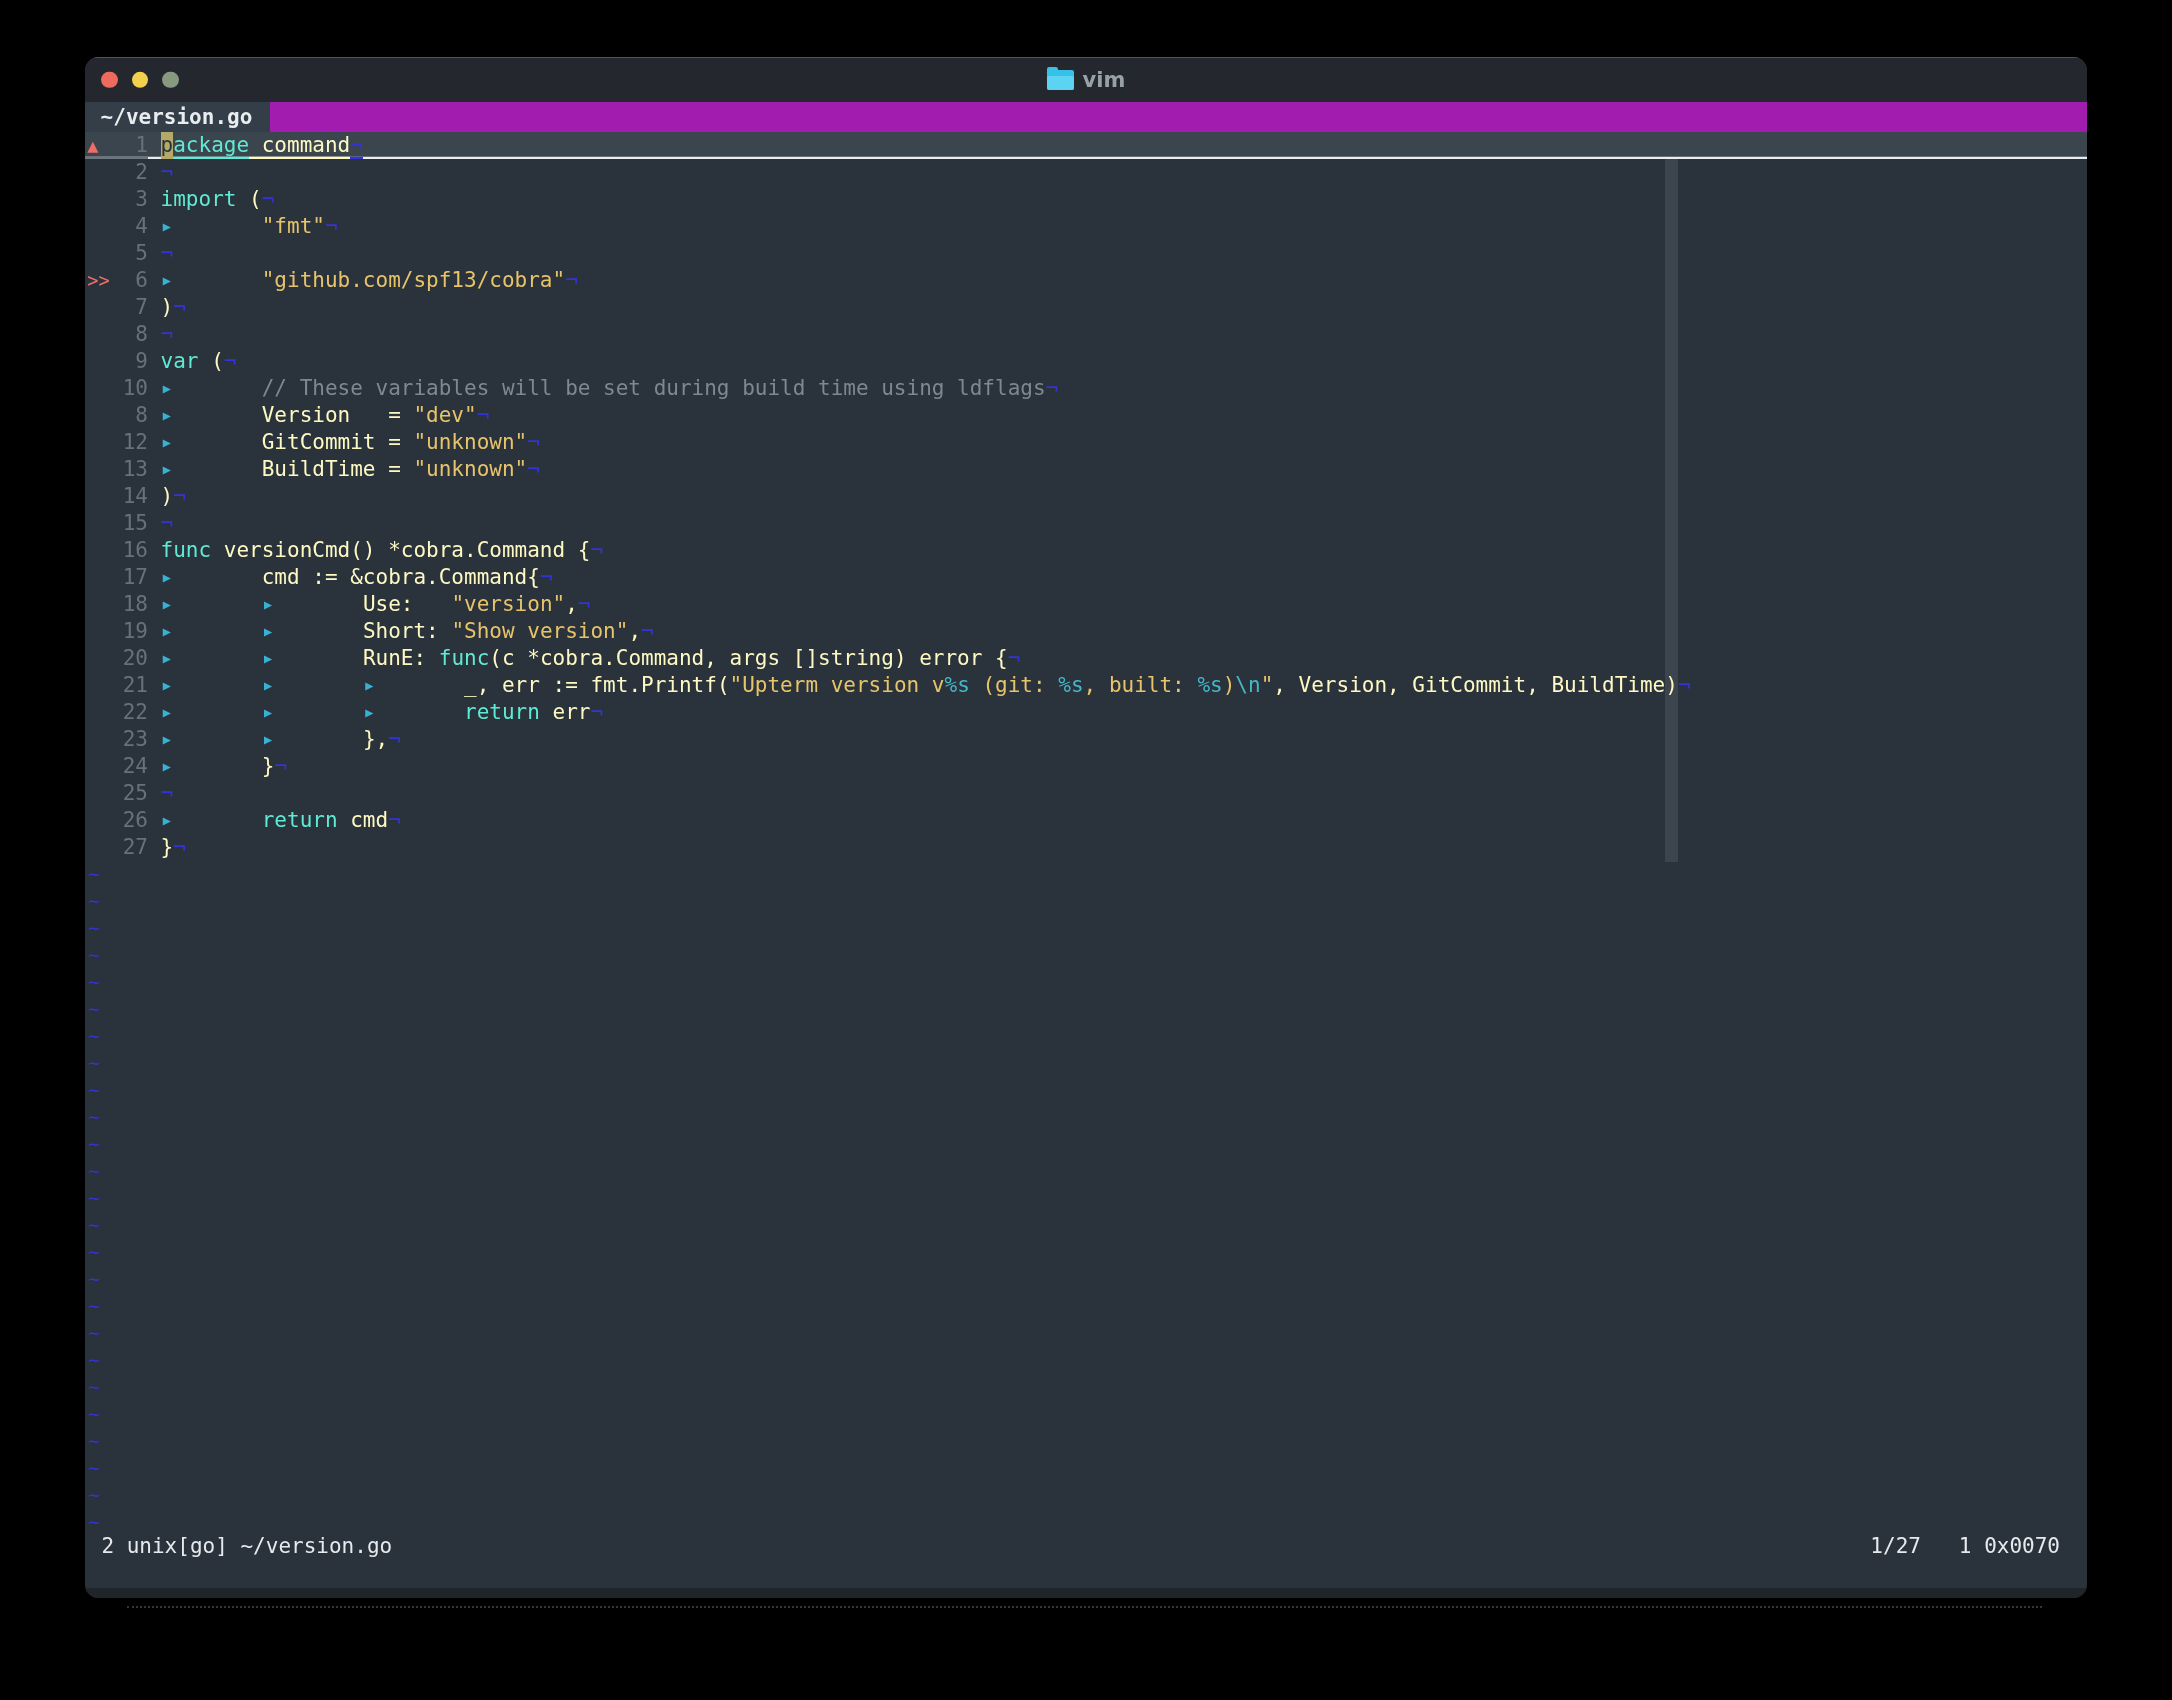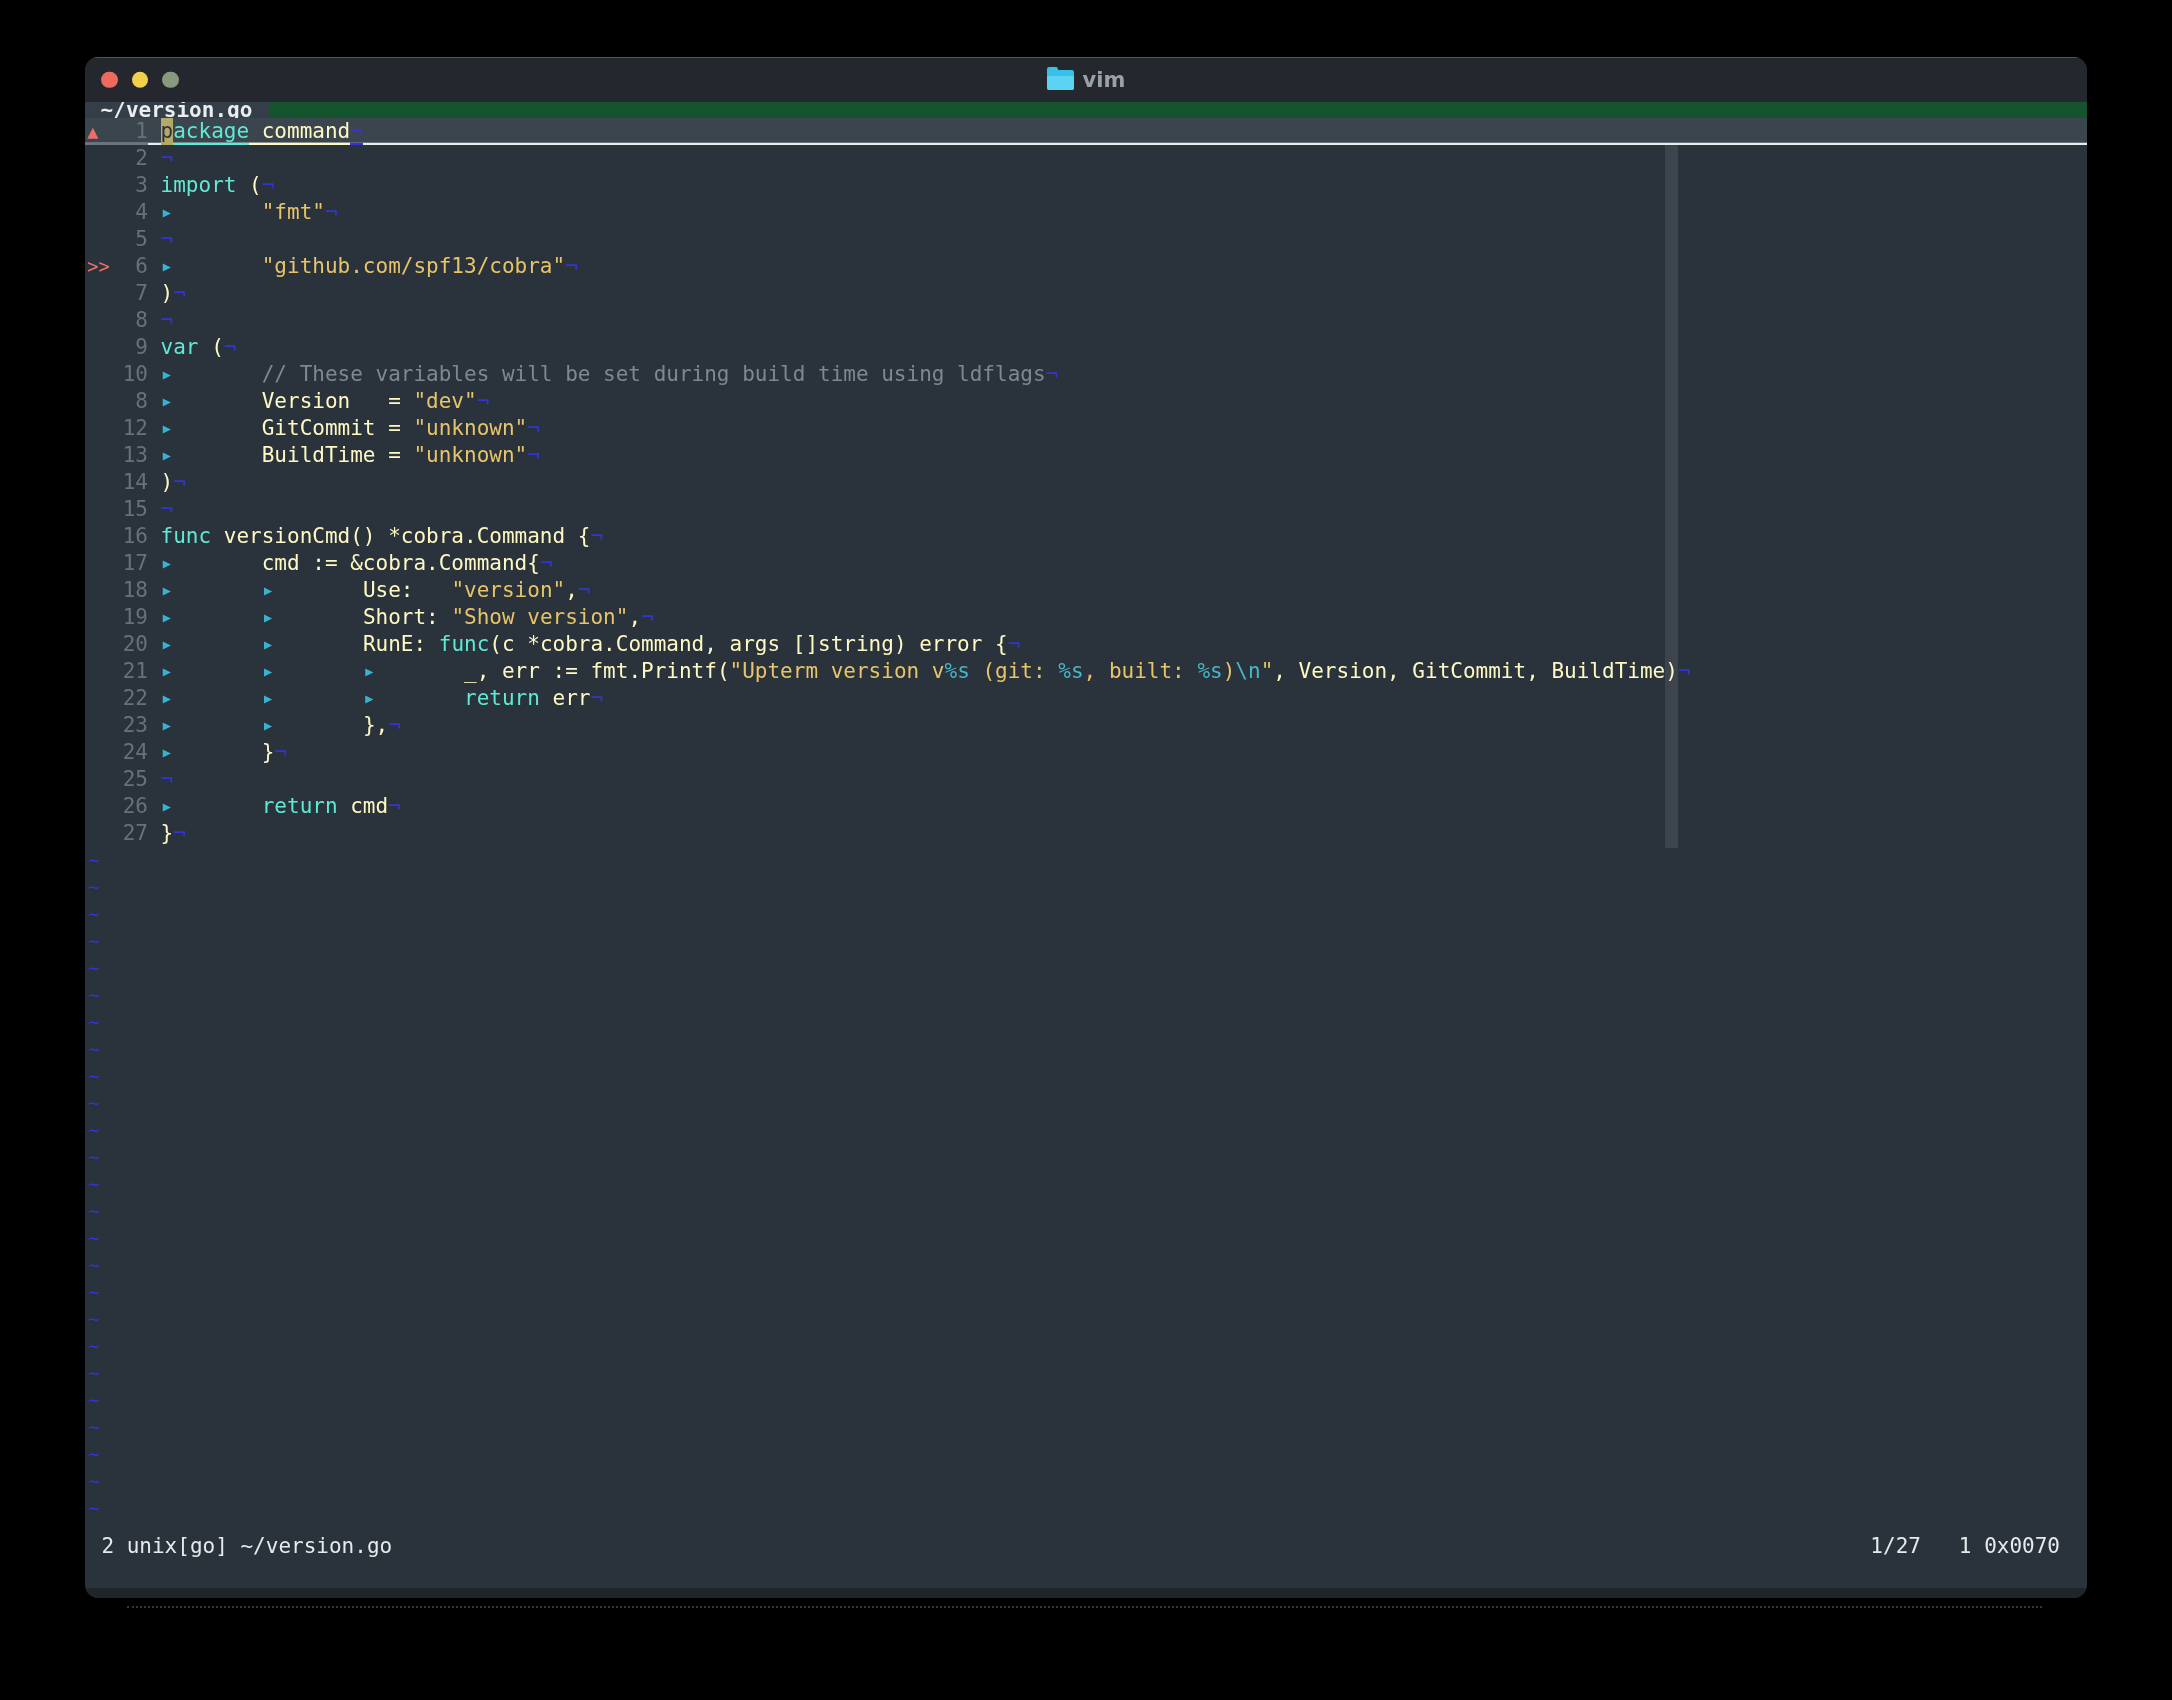--- a/index.html
+++ b/index.html
@@ -24,21 +24,21 @@
          font-family:"DejaVu Sans",sans-serif;font-weight:bold;font-size:21px;color:#99a1a8;}
   .folder{width:27px;height:20px;position:relative;display:inline-block;}
   .folder .back{position:absolute;left:0;top:0;width:27px;height:20px;
                 background:#38c1e8;border-radius:2.2px;}
   .folder .tabn{position:absolute;left:0;top:-3px;width:11.2px;height:6px;
                 background:#38c1e8;border-radius:2.2px 2.2px 0 0;}
   .folder .front{position:absolute;left:0;top:6px;width:27px;height:14px;
                  background:#5cd3f2;border-radius:1.5px 1.5px 2.2px 2.2px;}
 
   
-  .tabline{height:16px;flex:0 0 auto;display:flex;background:#14532d;gap:41px;}
+  .tabline{height:30px;flex:0 0 auto;display:flex;background:#a21caf;gap:41px;}
   .tab-active{background:#343e48;color:#e9edf0;font-weight:bold;font-size:21px;
               padding:0 18px 0 15.6px;display:flex;align-items:center;white-space:pre;}
   .tab-fill{flex:1;}
 
   
   .buffer{flex:1 1 auto;position:relative;font-size:21px;line-height:27px;
           color:#dce1e5;overflow:hidden;}
   .colorcolumn{position:absolute;left:125ch;top:27px;width:1ch;height:703px;
                background:#3c454e;}
   .row{display:flex;height:27px;position:relative;align-items:stretch;}

